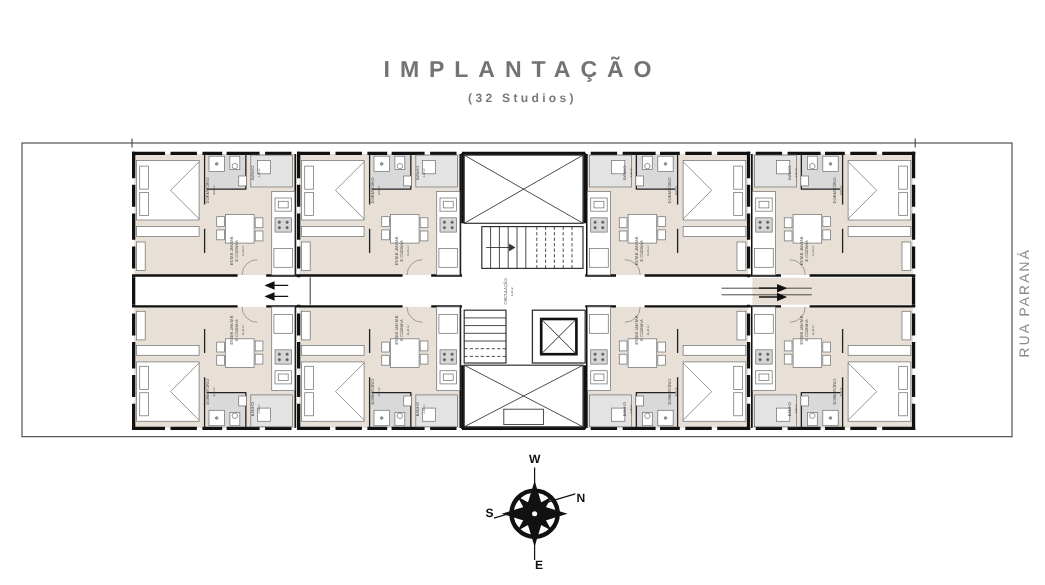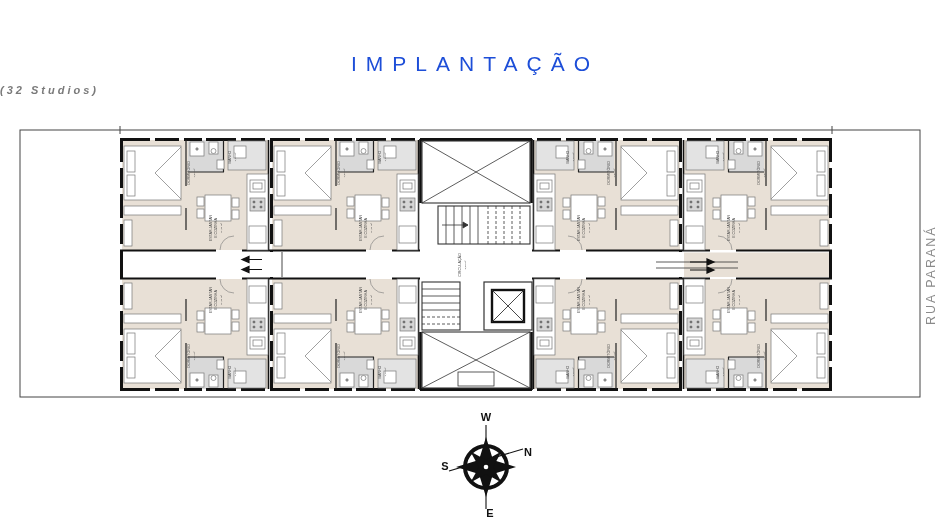--- a/index.html
+++ b/index.html
@@ -1,21 +1,21 @@
 <!DOCTYPE html>
 <html><head>
 <meta charset="utf-8">
 <style>
   html,body{margin:0;padding:0;background:#ffffff;}
   body{width:950px;height:532px;position:relative;overflow:hidden;
        font-family:"Liberation Sans", sans-serif;}
   .title{position:absolute;top:52px;left:0;width:100%;text-align:center;
-         color:#1d4ed8;font-size:21px;letter-spacing:9px;font-weight:400;}
-  .subtitle{position:absolute;top:84px;left:0;width:100%;
-            color:#7a7a7a;font-size:11px;font-weight:bold;letter-spacing:3px;font-style:italic;}
+         color:#737373;font-size:21px;letter-spacing:9px;font-weight:700;}
+  .subtitle{position:absolute;top:84px;left:0;width:100%;text-align:center;
+            color:#7a7a7a;font-size:11px;font-weight:bold;letter-spacing:3px;}
   .street{position:absolute;left:924px;top:205px;height:120px;
           writing-mode:vertical-rl;transform:rotate(180deg);
           color:#8a8a8a;font-size:12.5px;letter-spacing:2px;white-space:nowrap;}
   svg{position:absolute;left:0;top:0;}
   .lbl{font-family:"Liberation Sans", sans-serif;fill:#4a4a4a;}
   .compass-letter{font-family:"Liberation Sans", sans-serif;fill:#111;
                   font-weight:bold;font-size:11px;}
 </style>
 </head>
 <body>

